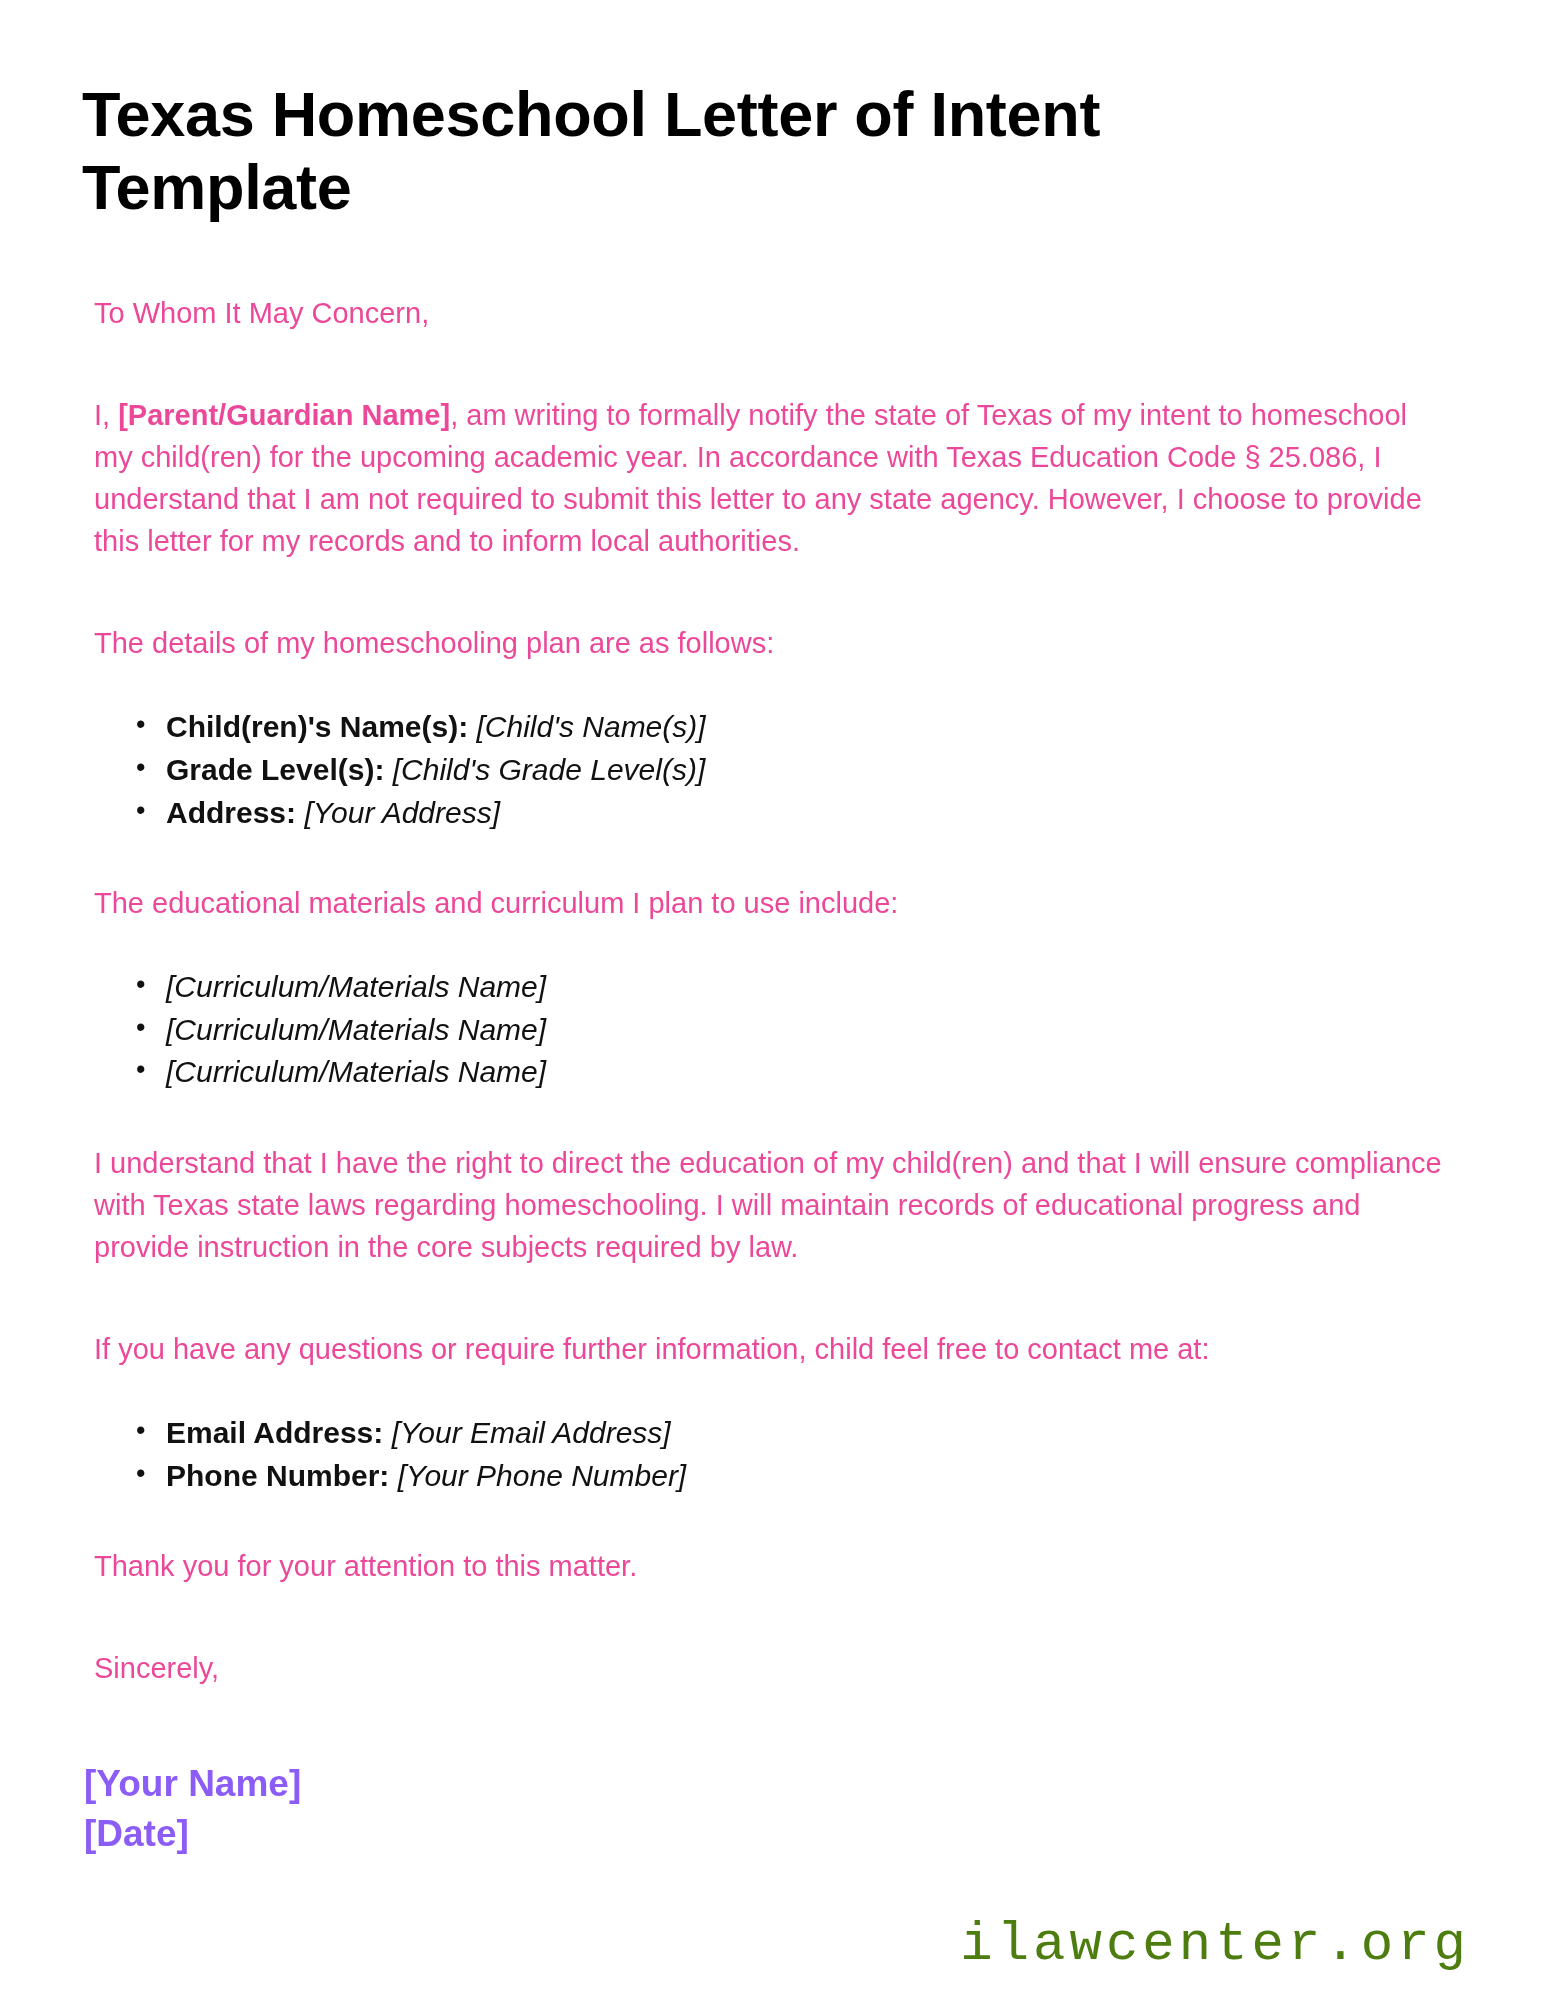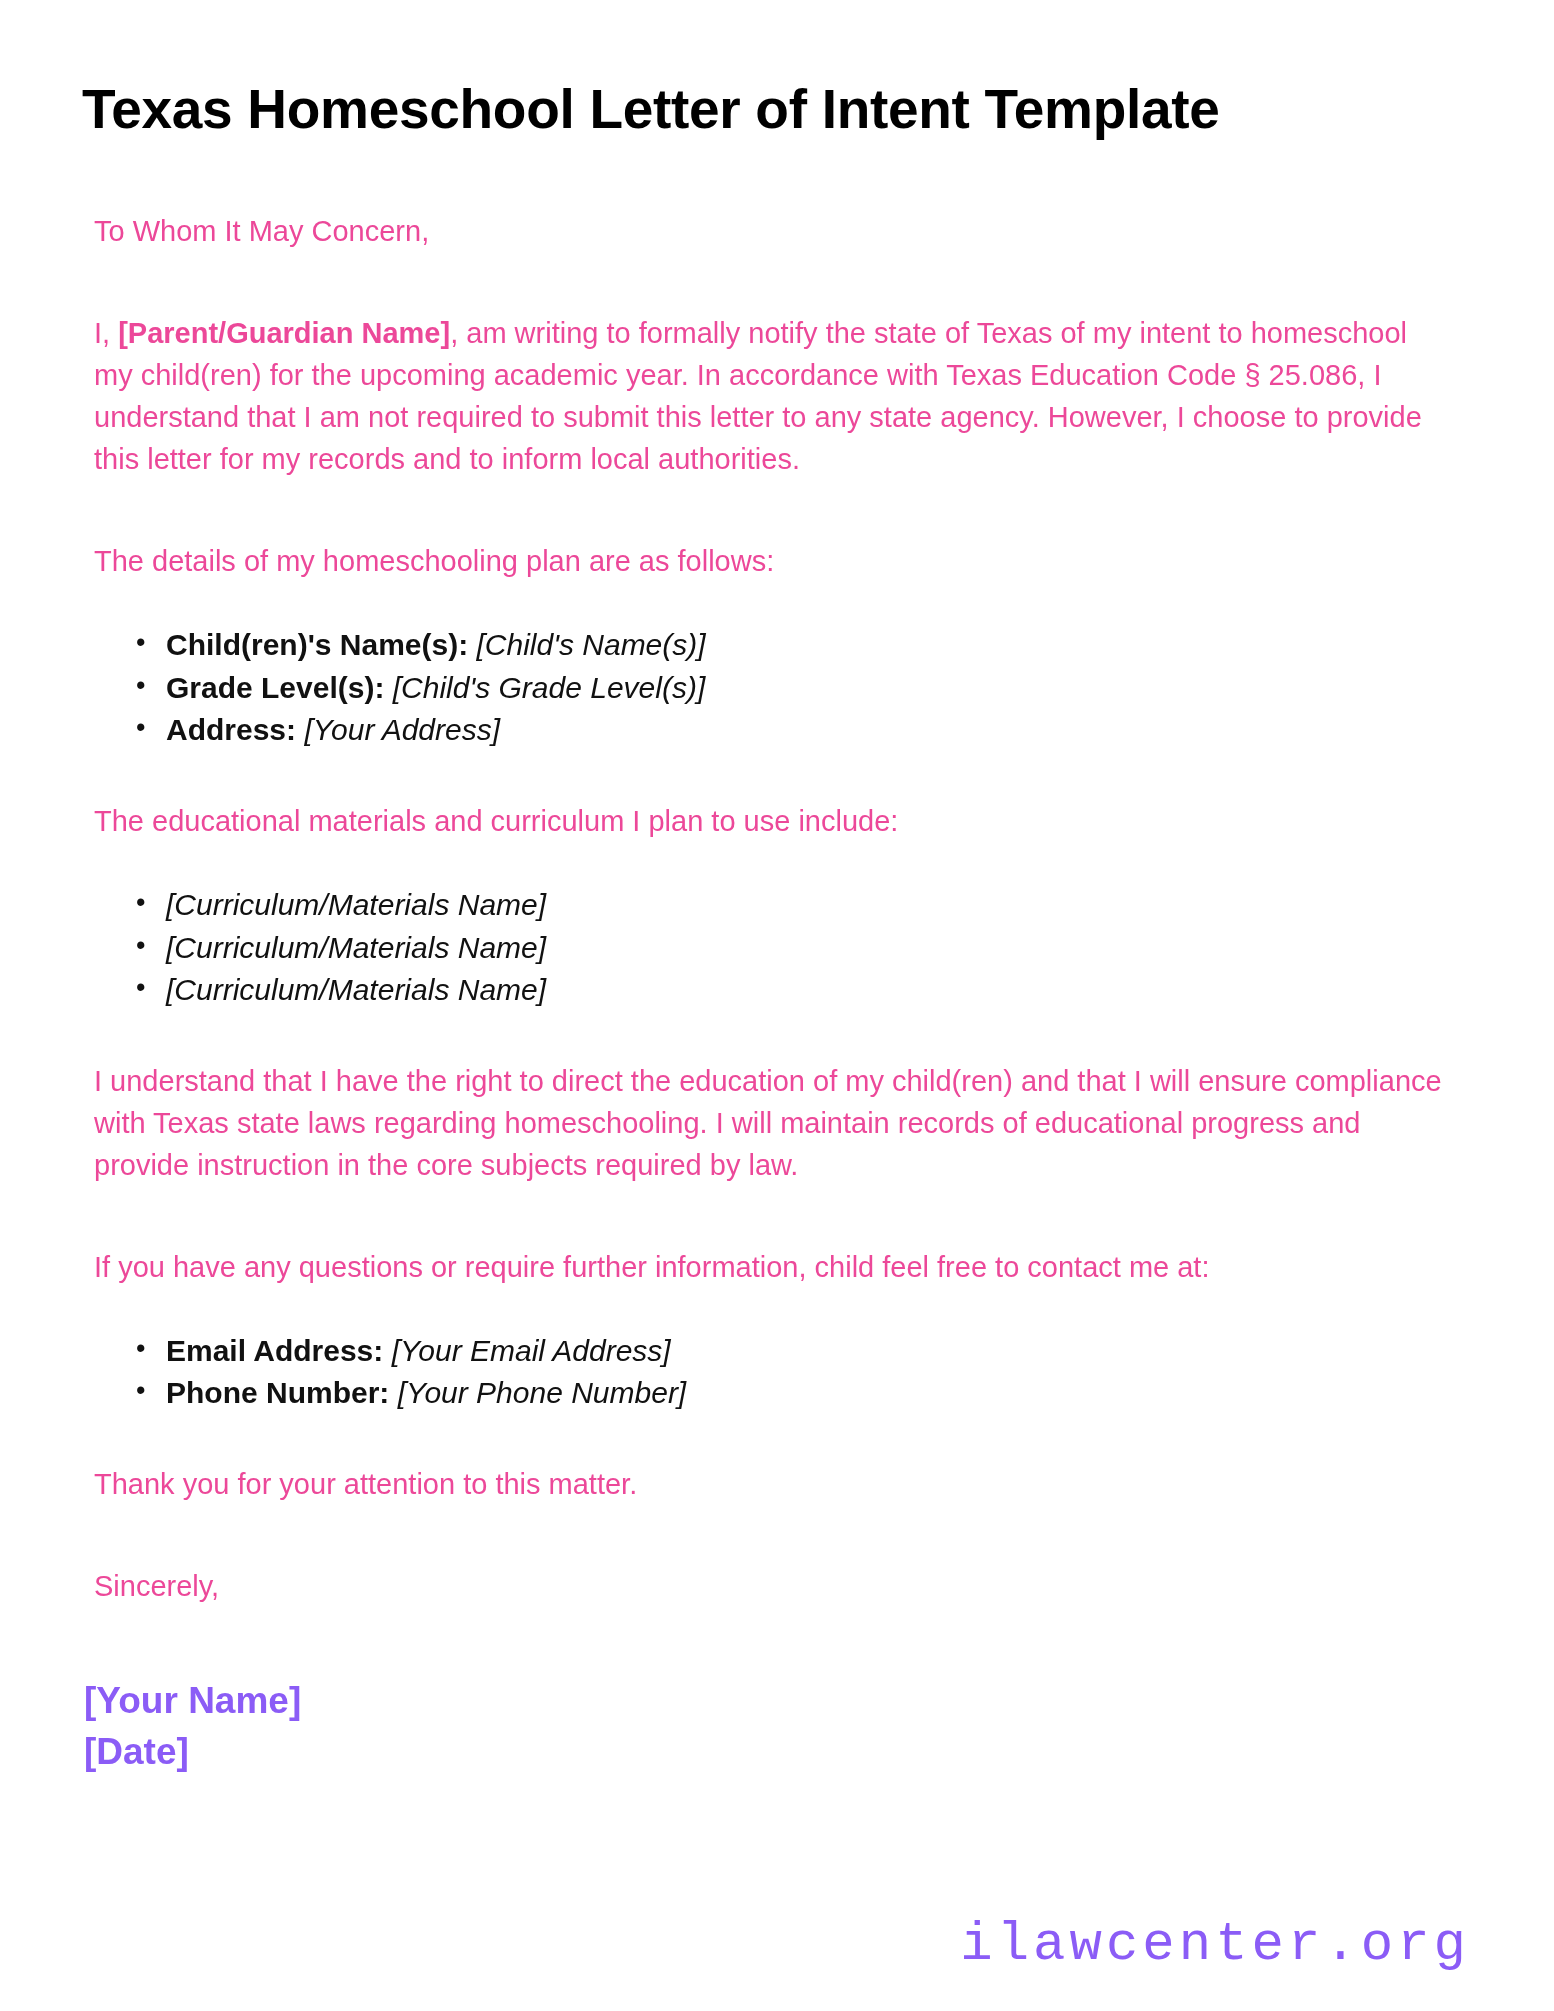--- a/index.html
+++ b/index.html
@@ -18,21 +18,21 @@
   .page {
     position: absolute;
     left: 0; top: 0;
     width: 1554px;
     height: 2011px;
     box-sizing: border-box;
     padding: 78px 82px 0 82px;
   }
   .doc-title {
     font-family: "Liberation Sans", sans-serif;
-    font-size: 55px;
+    font-size: 63px;
     font-weight: bold;
     line-height: 1.16;
     letter-spacing: -0.3px;
     margin: 0 0 0 0;
     max-width: 1230px;
     color: #000000;
   }
   .para {
     font-size: 29px;
     line-height: 1.45;
@@ -78,21 +78,21 @@
     margin: 2px;
     color: #8b5cf6;
   }
   .watermark {
     position: absolute;
     right: 84px;
     bottom: 36px;
     font-family: "Liberation Mono", "DejaVu Sans Mono", monospace;
     font-size: 54px;
     letter-spacing: 4px;
-    color: #8b5cf6;
+    color: #4d7c0f;
     white-space: nowrap;
   }
 </style>
 </head>
 <body>
 
 <div class="page">
 
   <h1 class="doc-title">Texas Homeschool Letter of Intent Template</h1>
 

